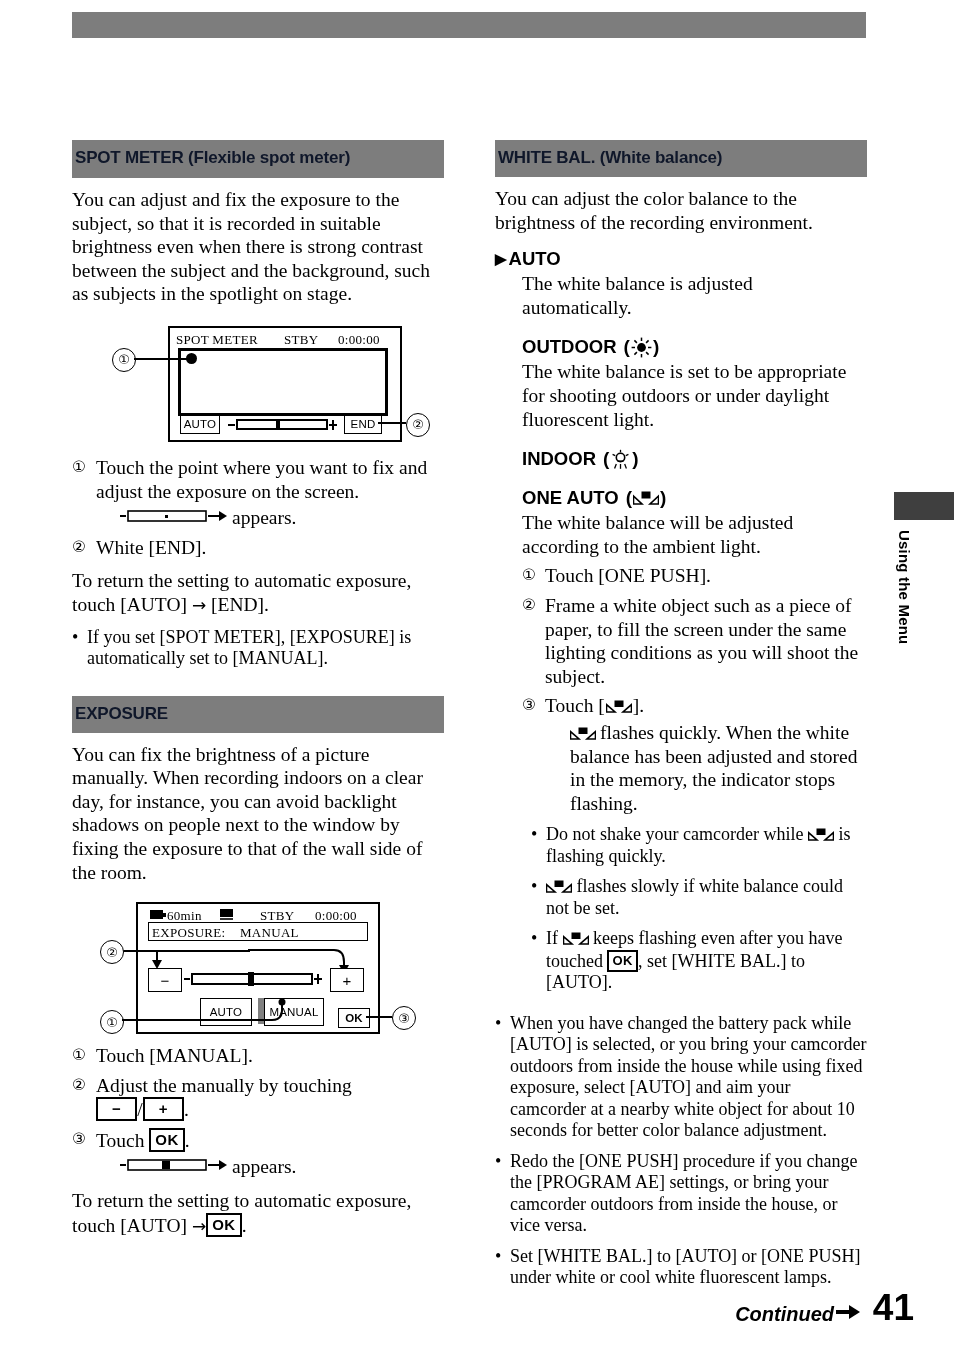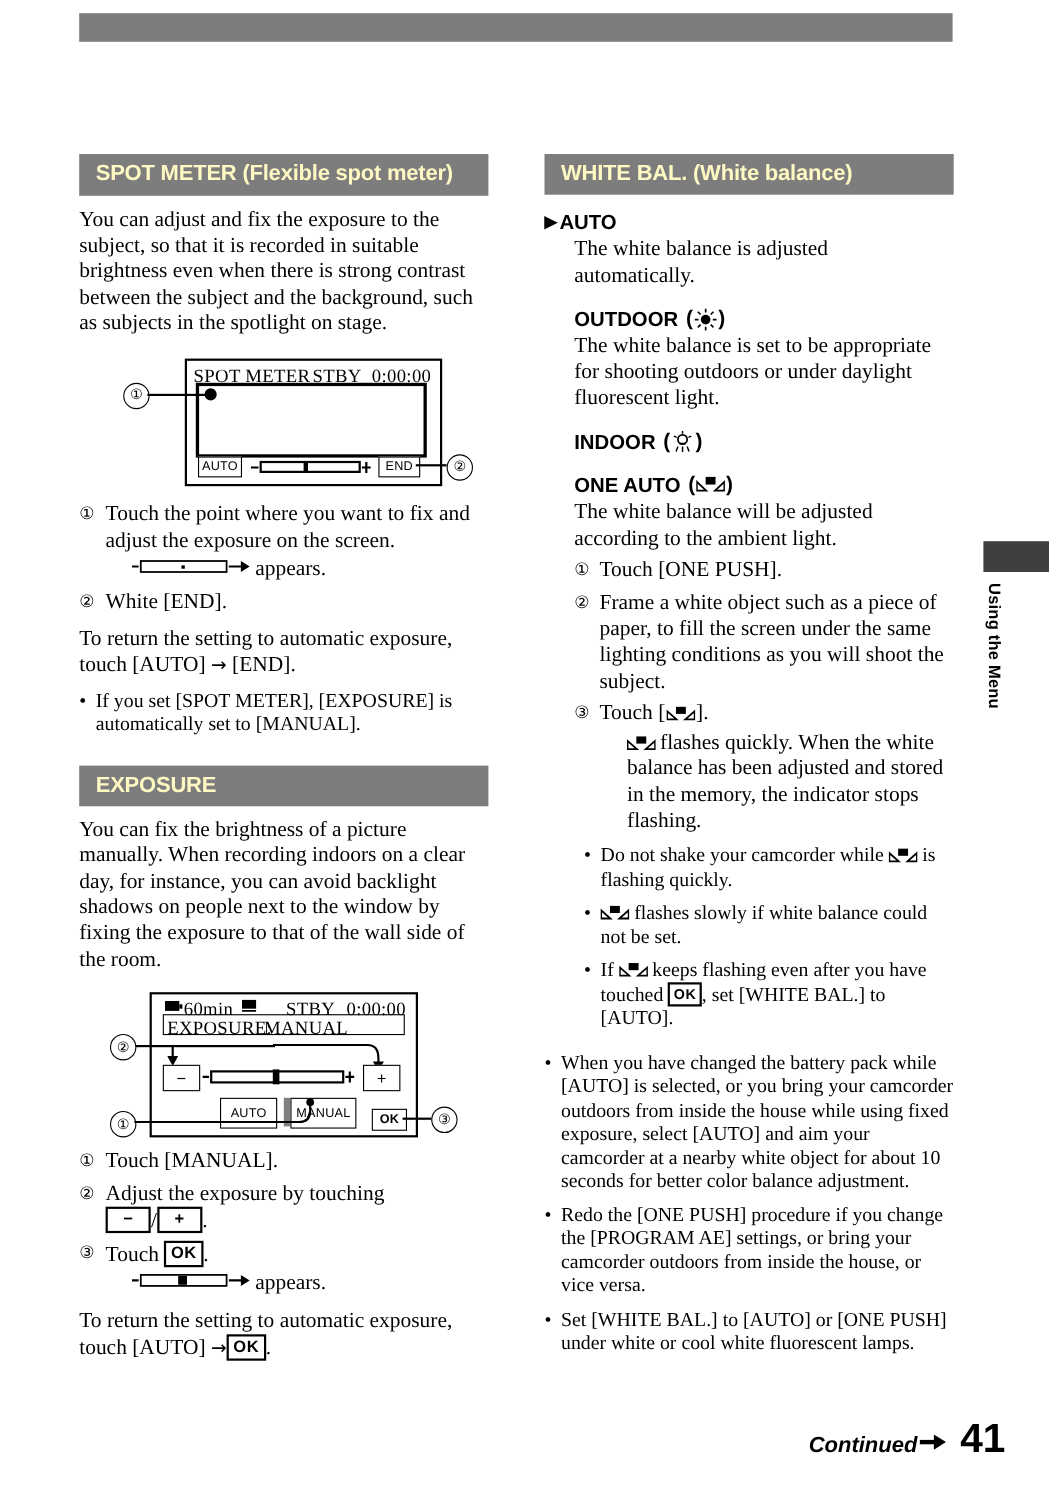--- a/index.html
+++ b/index.html
@@ -25,24 +25,24 @@
     writing-mode:vertical-rl; text-orientation:mixed;
     white-space:nowrap; color:#000;
   }
 
   
   .col{position:absolute;top:140px;width:372px;}
   .col-left{left:72px;}
   .col-right{left:495px;}
 
   .sec-head{
-    background:#7d7d7d;color:#fef9c3;
+    background:#7d7d7d;color:#0f172a;
     font-family:"Liberation Sans", sans-serif;
-    font-weight:bold;font-size:20px;line-height:26px;
-    padding:5px 10px 6px 15px;
+    font-weight:bold;font-size:17px;line-height:26px;
+    padding:5px 10px 6px 3px;
     letter-spacing:-0.2px;
   }
   .sec-head.two-line{padding-bottom:7px;}
 
   p.body{
     font-size:19.5px;line-height:23.6px;margin:10px 0 0 0;
     text-align:left;
   }
 
   .sub-head{
@@ -96,21 +96,21 @@
   
   .slider-ind{display:inline-block;vertical-align:1px;margin:0 4px 0 0;}
 
   
   .fig{position:relative;margin:14px 0 0 0;}
   .lcd{
     position:absolute;border:2px solid #000;background:#fff;
     font-family:"Liberation Sans", sans-serif;
   }
   .lcd-inner{position:absolute;border:3px solid #000;}
-  .osd{position:absolute;font-size:17px;font-weight:500;letter-spacing:.3px;}
+  .osd{position:absolute;font-size:13px;font-weight:500;letter-spacing:.3px;}
   .callout{
     position:absolute;width:22px;height:22px;border:1.6px solid #000;border-radius:50%;
     font-family:"DejaVu Sans",sans-serif;font-size:13px;
     display:flex;align-items:center;justify-content:center;background:#fff;
   }
   .lead{position:absolute;background:#000;}
   .btnbox{
     position:absolute;border:1.6px solid #000;background:#fff;
     font-family:"Liberation Sans", sans-serif;font-size:11.5px;
     display:flex;align-items:center;justify-content:center;letter-spacing:.2px;
@@ -271,21 +271,21 @@
     </div>
 
     <div class="step">
       <div class="num">①</div>
       <div class="txt">Touch [MANUAL].</div>
     </div>
 
     <div class="step">
       <div class="num">②</div>
       <div class="txt">
-        <span>Adjust the exposure by touching</span><br>
+        <span>Adjust the manually by touching</span><br>
         <span class="key wide">−</span><span>/</span><span class="key wide">+</span><span>.</span>
       </div>
     </div>
 
     <div class="step">
       <div class="num">③</div>
       <div class="txt"><span>Touch</span> <span class="key">OK</span><span>.</span></div>
     </div>
 
     <div class="substep">
@@ -299,20 +299,21 @@
     </div>
 
     <p class="body"><span>To return the setting to automatic exposure, touch [AUTO]</span> <span class="arrow">→</span><span class="key">OK</span><span>.</span></p>
 
   </div>
 
   <div class="col col-right">
 
     <div class="sec-head">WHITE BAL. (White balance)</div>
 
+    <p class="body">You can adjust the color balance to the brightness of the recording environment.</p>
 
     <div class="sub-head first">
       <span class="tri">▶</span>
         <span>AUTO</span>
     </div>
     <div class="sub-body">The white balance is adjusted automatically.</div>
 
     <div class="sub-head">
       <span class="indent">OUTDOOR</span>
       <span style="margin-left:6px;display:inline-flex;align-items:center;">

